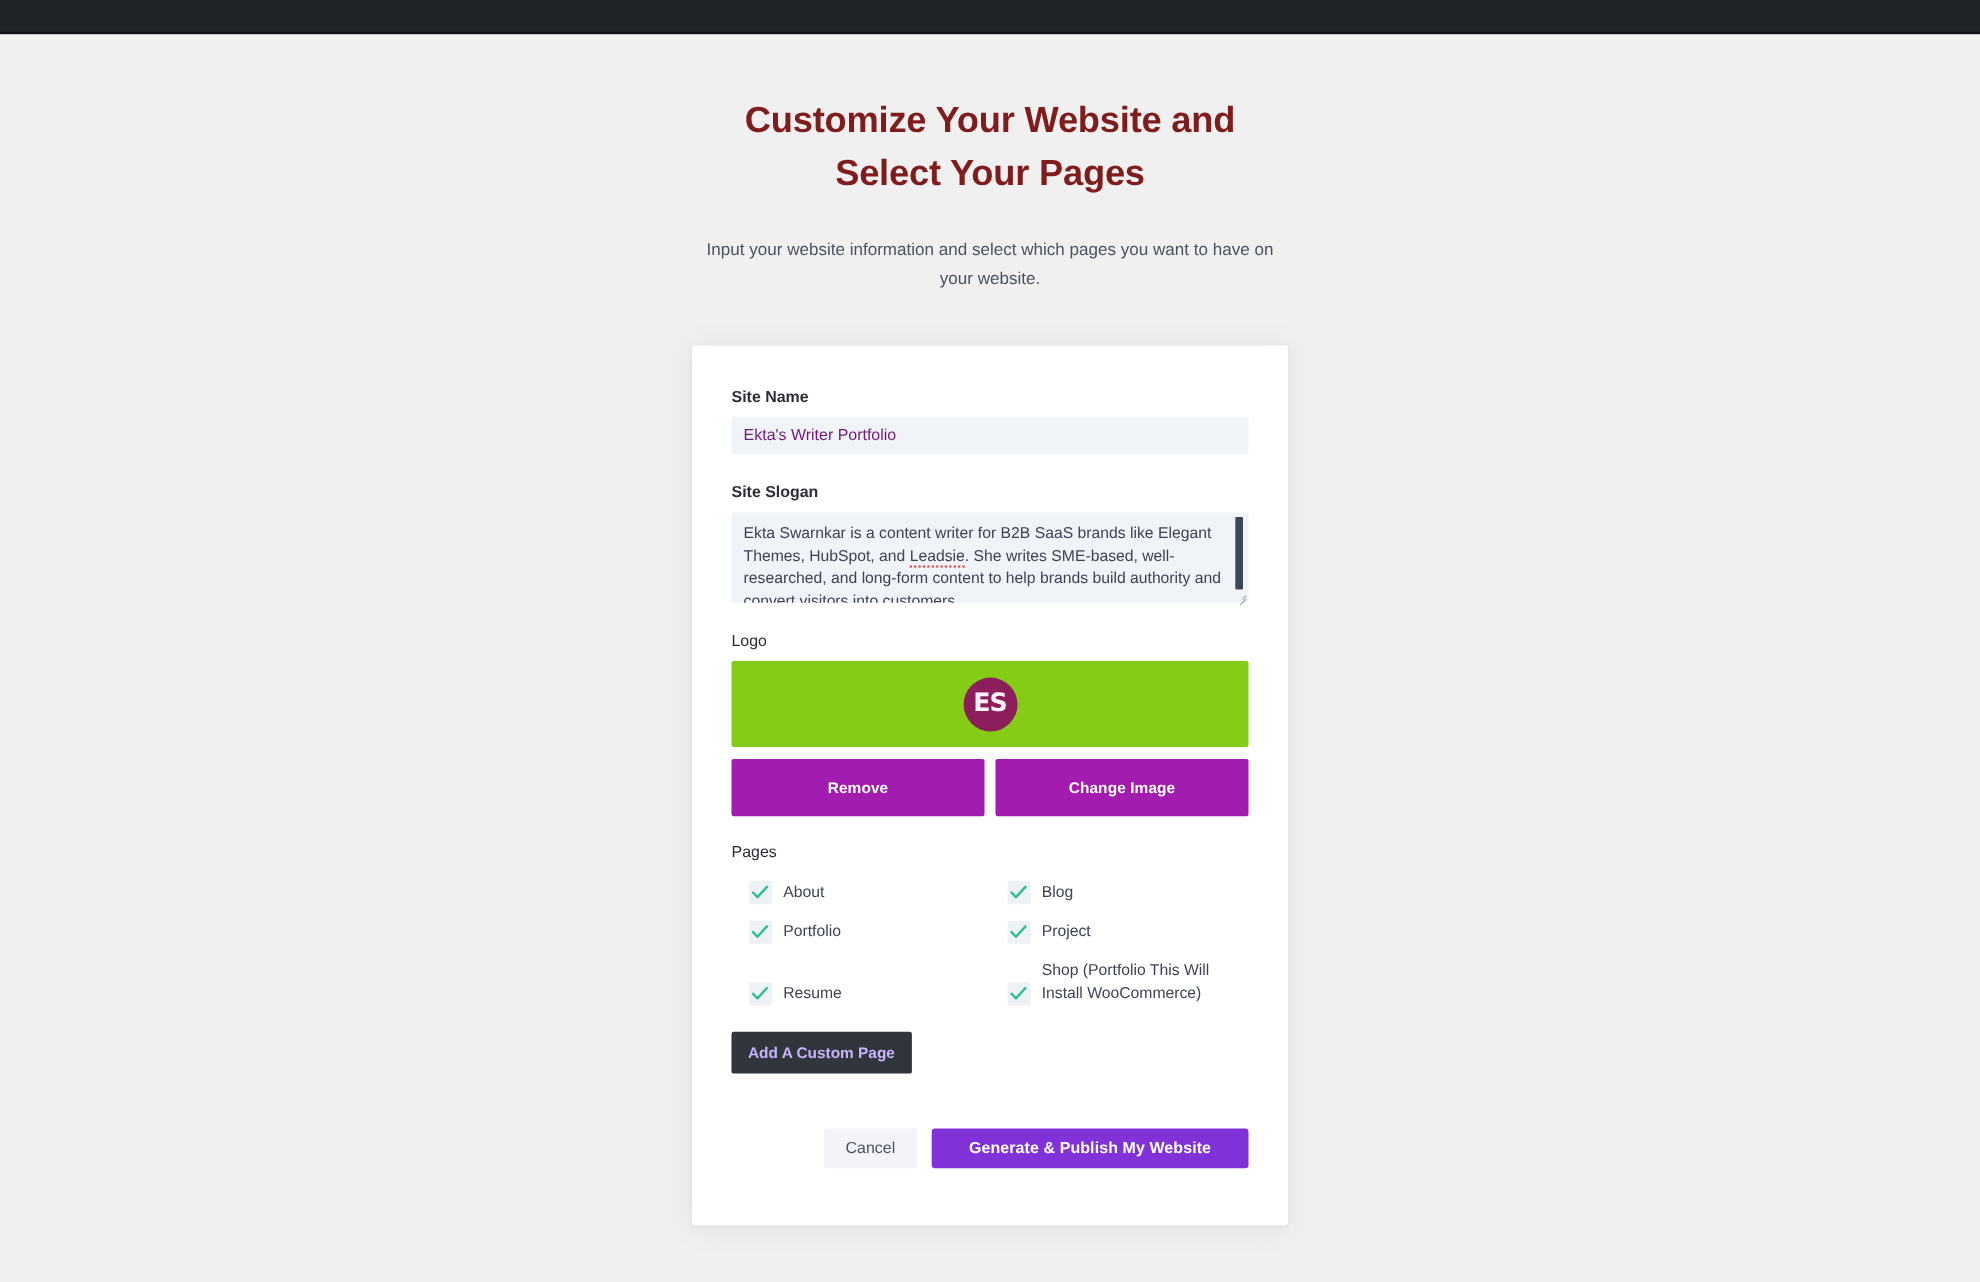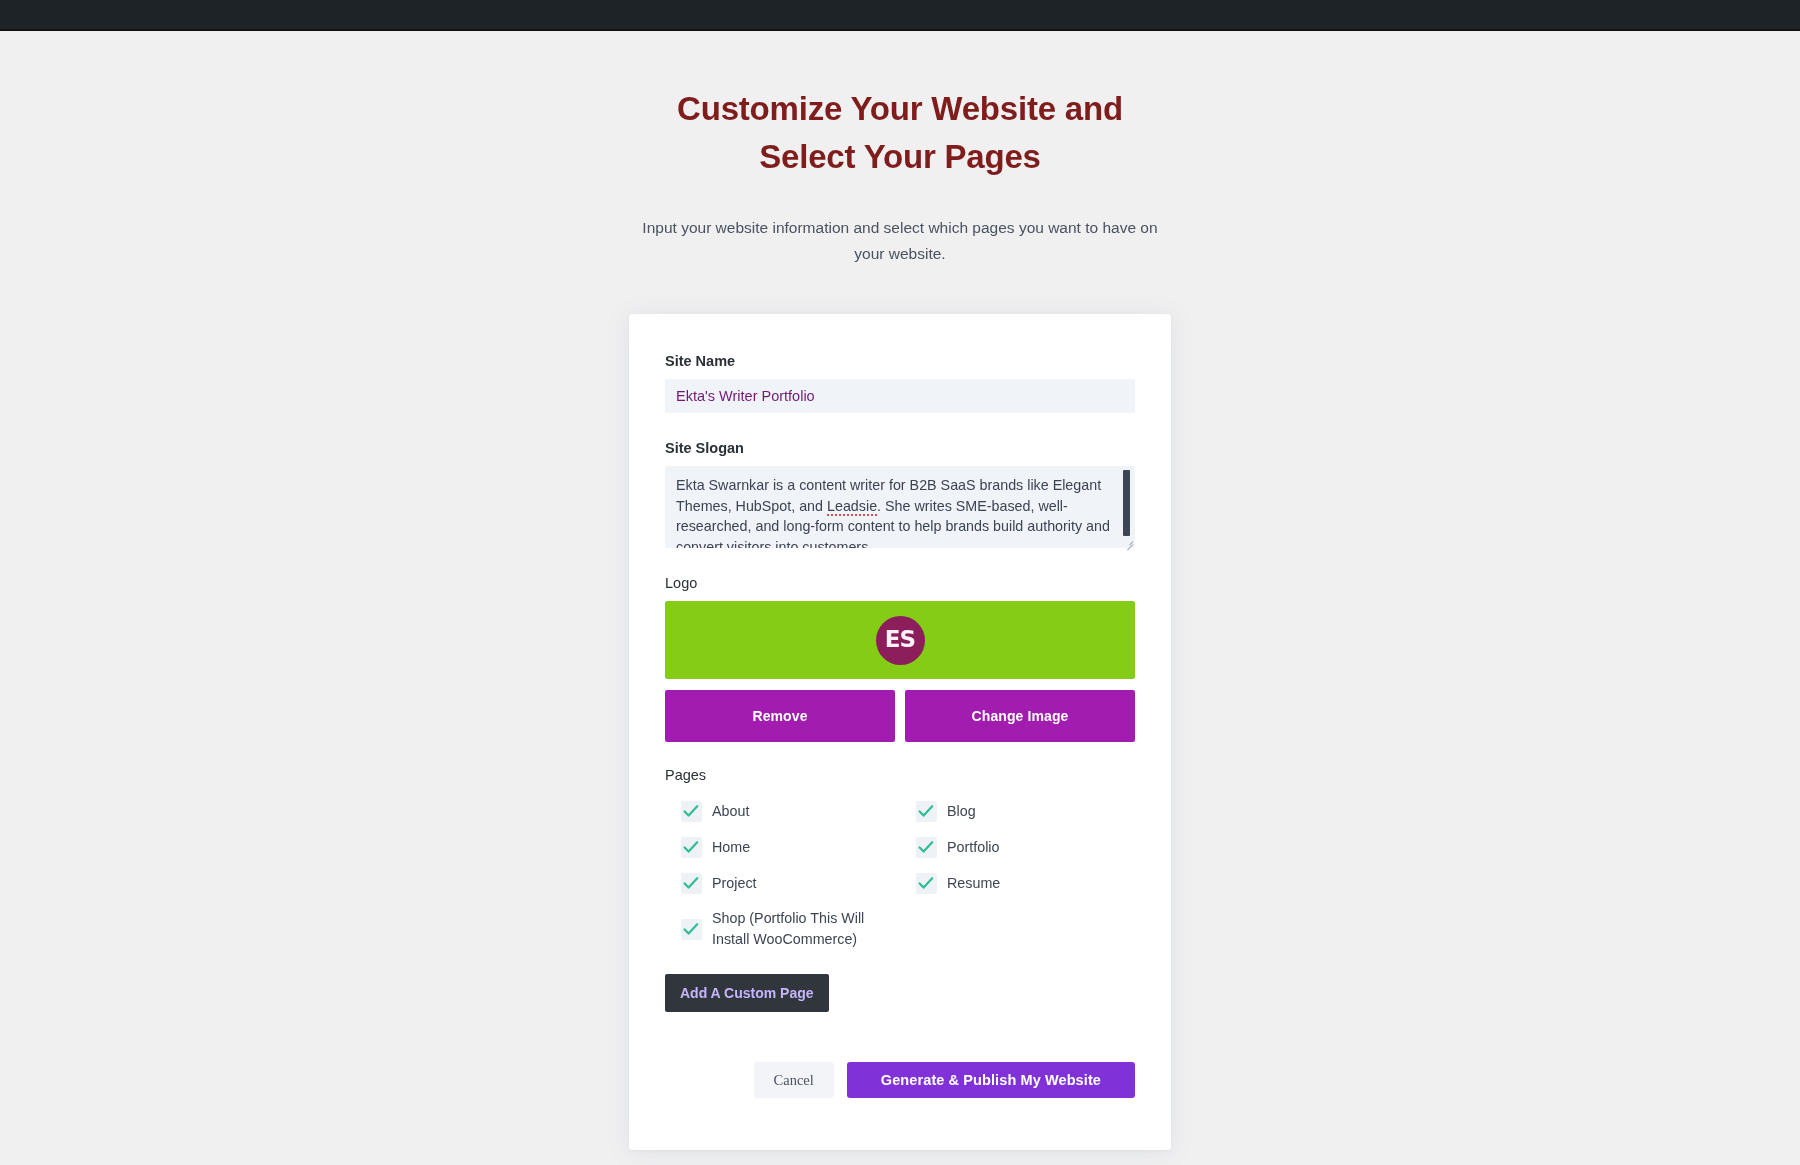--- a/index.html
+++ b/index.html
@@ -191,21 +191,21 @@
     margin: 25px 0 10px 0;
   }
   .pages-grid {
     display: grid;
     grid-template-columns: 1fr 1fr;
     row-gap: 0px;
     column-gap: 0px;
   }
   .page-item {
     display: flex;
-    align-items: center;
+    align-items: flex-end;
     gap: 10px;
     padding: 7px 0 7px 16px;
     cursor: pointer;
   }
   .cbox {
     flex: 0 0 auto;
     width: 21px; height: 21px;
     background: #eef1f6;
     border-radius: 2px;
     position: relative;
@@ -240,21 +240,21 @@
     gap: 13px;
     margin-top: 50px;
   }
   .btn-cancel {
     height: 36px;
     padding: 0 20px;
     background: #f2f4f8;
     color: #4b5260;
     border: none;
     border-radius: 3px;
-    font-family: Liberation Serif, serif;
+    font-family: Liberation Sans, sans-serif;
     font-size: 14.5px;
     cursor: pointer;
   }
   .btn-primary {
     height: 36px;
     padding: 0 34px;
     background: #8032d8;
     color: #ffffff;
     border: none;
     border-radius: 3px;
@@ -332,28 +332,20 @@
               </svg>
         </span>
         <span class="lbl">Blog</span>
       </div>
       <div class="page-item">
         <span class="cbox">
           <svg width="16" height="15" viewBox="0 0 16 15">
                 <path d="M1.6 7.4 L5.6 11.6 L14.2 2.2" stroke="#2fbd95" stroke-width="2.2" fill="none" stroke-linecap="round" stroke-linejoin="round"></path>
               </svg>
         </span>
-        <span class="lbl">Home</span>
-      </div>
-      <div class="page-item">
-        <span class="cbox">
-          <svg width="16" height="15" viewBox="0 0 16 15">
-                <path d="M1.6 7.4 L5.6 11.6 L14.2 2.2" stroke="#2fbd95" stroke-width="2.2" fill="none" stroke-linecap="round" stroke-linejoin="round"></path>
-              </svg>
-        </span>
         <span class="lbl">Portfolio</span>
       </div>
       <div class="page-item">
         <span class="cbox">
           <svg width="16" height="15" viewBox="0 0 16 15">
                 <path d="M1.6 7.4 L5.6 11.6 L14.2 2.2" stroke="#2fbd95" stroke-width="2.2" fill="none" stroke-linecap="round" stroke-linejoin="round"></path>
               </svg>
         </span>
         <span class="lbl">Project</span>
       </div>

